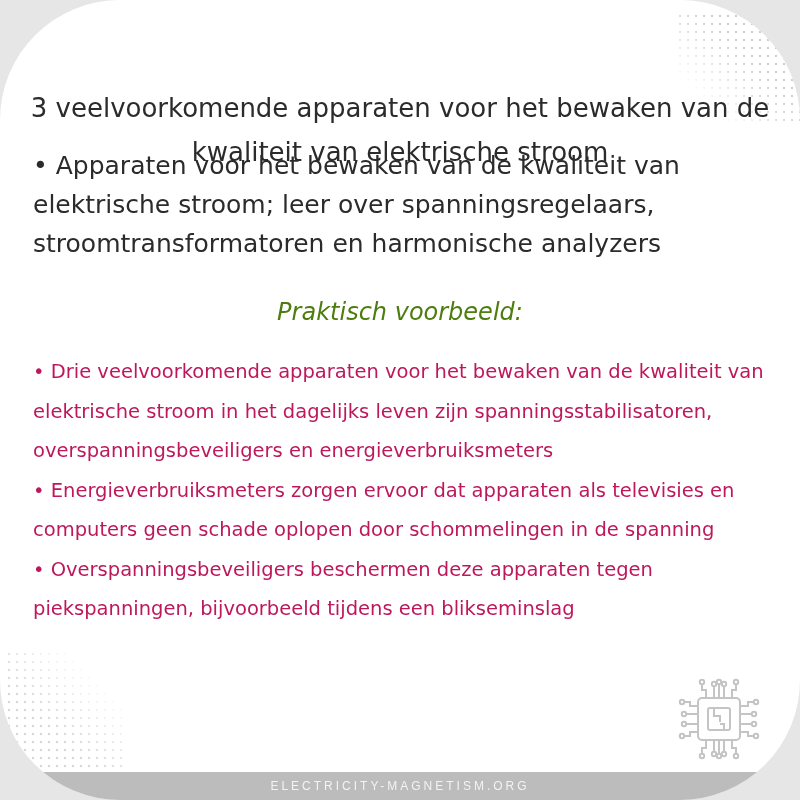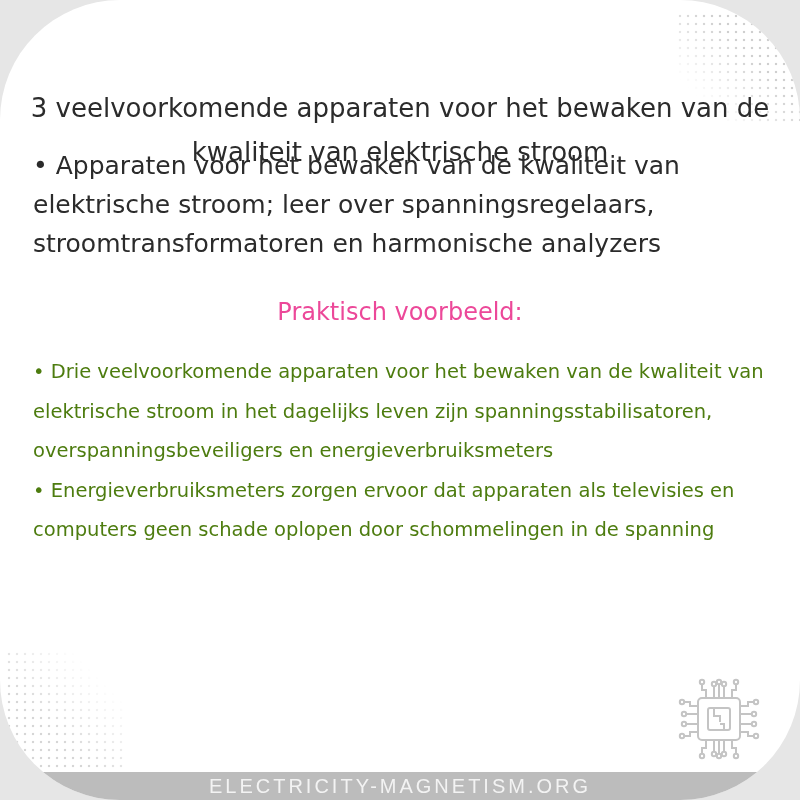--- a/index.html
+++ b/index.html
@@ -10,45 +10,46 @@
       background-size:8px 8px;
       -webkit-mask-image: linear-gradient(225deg, #000 40%, transparent 80%);
       mask-image: linear-gradient(225deg, #000 40%, transparent 80%); }
     .dots-bl { position:absolute; left:5px; top:650px; width:120px; height:140px;
       background-image: radial-gradient(circle, #d6d6d6 1.3px, transparent 1.6px);
       background-size:8px 8px;
       -webkit-mask-image: linear-gradient(45deg, #000 40%, transparent 80%);
       mask-image: linear-gradient(45deg, #000 40%, transparent 80%); }
     .title { position:absolute; left:20px; right:20px; top:38px; text-align:center; color:#2b2b2b; font-size:26px; line-height:44px;margin-top:48px; }
     .intro { position:absolute; left:33px; right:30px; top:146px; color:#2b2b2b; font-size:25px; line-height:39px; }
-    .subtitle { position:absolute; left:0; right:0; top:294px; text-align:center; color:#ec4899; font-size:24px; line-height:36px; }
-    .body-text { position:absolute; left:33px; right:24px; top:352px; color:#4d7c0f; font-size:19.5px; line-height:39.5px; }
+    .subtitle { position:absolute; left:0; right:0; top:294px; text-align:center; color:#4d7c0f; font-size:24px; line-height:36px;font-style:italic; }
+    .body-text { position:absolute; left:33px; right:24px; top:352px; color:#be185d; font-size:19.5px; line-height:39.5px; }
     .body-text p, .intro p { margin:0; }
     .chip { position:absolute; left:676px; top:676px; width:86px; height:86px; }
     .footer { position:absolute; left:0; right:0; top:772px; height:28px; background:#bcbcbc; }
-    .footer span { display:block; text-align:center; color:#f3f3f3; font-size:20px; letter-spacing:3px; line-height:28px; font-family:"Liberation Sans",sans-serif; }
+    .footer span { display:block; text-align:center; color:#f3f3f3; font-size:12px; letter-spacing:3px; line-height:28px; font-family:"Liberation Sans",sans-serif; }
   </style>
 </head>
 <body>
 
 <div class="card">
   <div class="dots-tr"></div>
   <div class="dots-bl"></div>
 
   <div class="title">3 veelvoorkomende apparaten voor het bewaken van de kwaliteit van elektrische stroom</div>
 
   <div class="intro">
     <p>• Apparaten voor het bewaken van de kwaliteit van elektrische stroom; leer over spanningsregelaars, stroomtransformatoren en harmonische analyzers</p>
   </div>
 
   <div class="subtitle">Praktisch voorbeeld:</div>
 
   <div class="body-text">
     <p>• Drie veelvoorkomende apparaten voor het bewaken van de kwaliteit van elektrische stroom in het dagelijks leven zijn spanningsstabilisatoren, overspanningsbeveiligers en energieverbruiksmeters</p>
     <p>• Energieverbruiksmeters zorgen ervoor dat apparaten als televisies en computers geen schade oplopen door schommelingen in de spanning</p>
+    <p>• Overspanningsbeveiligers beschermen deze apparaten tegen piekspanningen, bijvoorbeeld tijdens een blikseminslag</p>
   </div>
 
   <svg class="chip" viewBox="0 0 86 86" fill="none" stroke="#c4c4c4" stroke-width="2">
     <rect x="22" y="22" width="42" height="42" rx="4"></rect>
     <rect x="32" y="32" width="22" height="22" rx="2"></rect>
     <path d="M38 32 v8 h6 v6 M48 54 v-6 h-4"></path>
     <path d="M30 22 v-8 h-4 v-6 M38 22 v-12 M43 22 v-14 M48 22 v-12 M56 22 v-8 h4 v-6"></path>
     <circle cx="26" cy="6" r="2.2"></circle>
       <circle cx="38" cy="8" r="2.2"></circle>
       <circle cx="43" cy="6" r="2.2"></circle>

